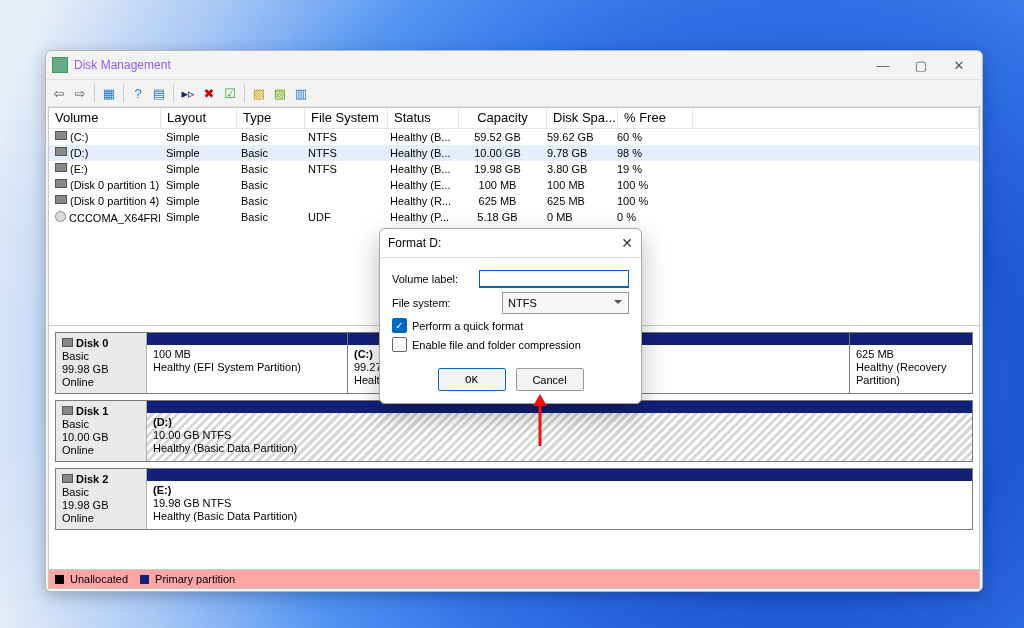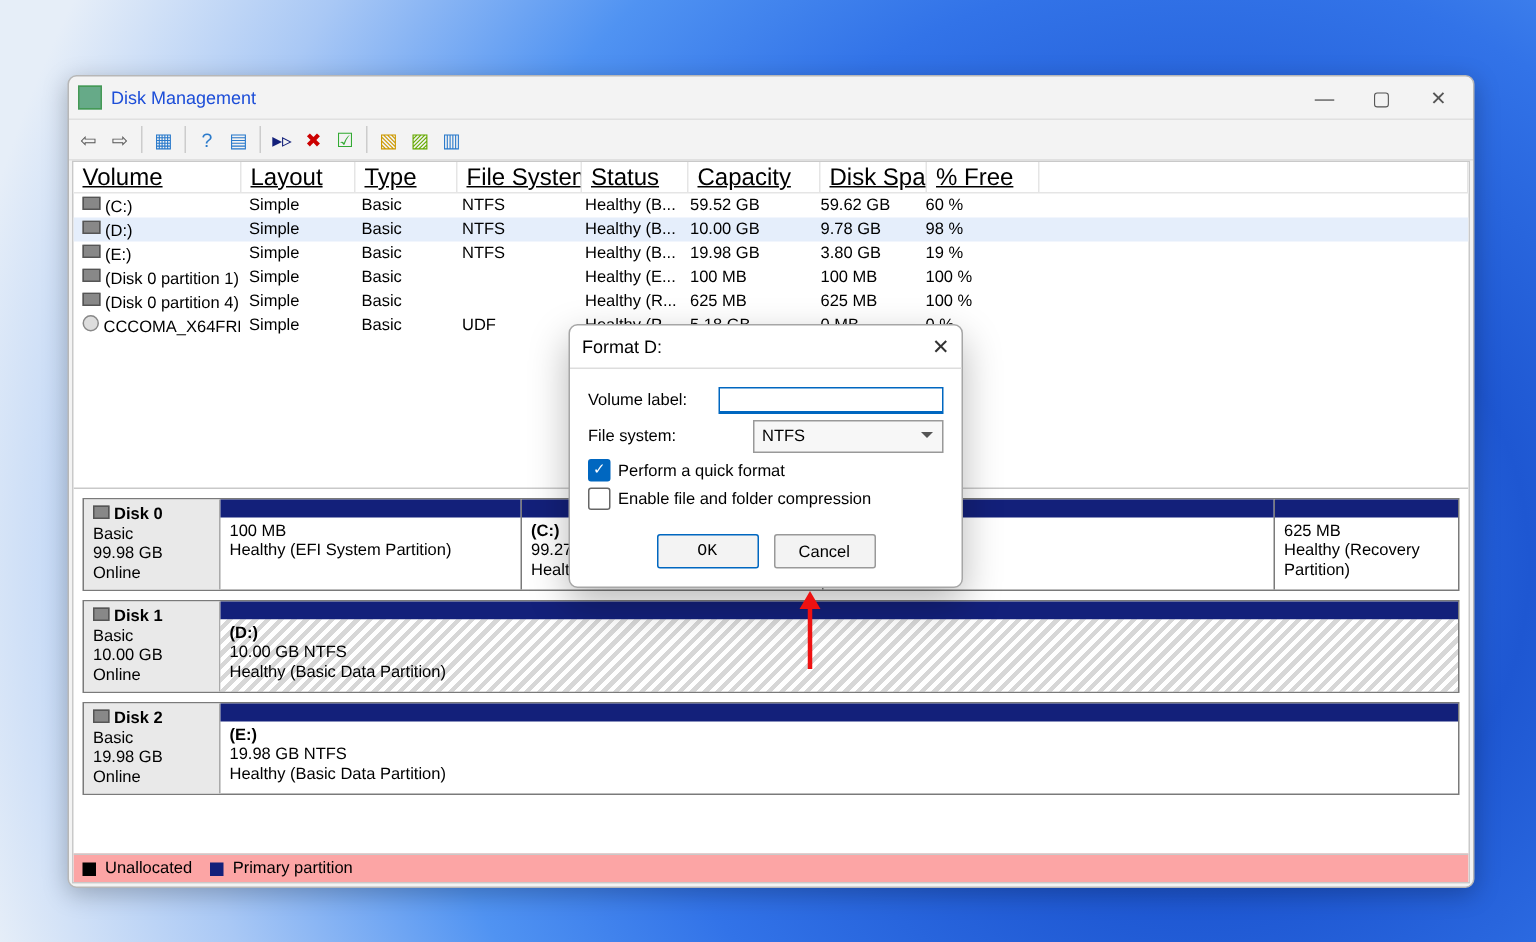--- a/index.html
+++ b/index.html
@@ -2,56 +2,56 @@
 <html><head>
 <meta charset="utf-8">
 <style>
   html,body{margin:0;padding:0;font-family:"Segoe UI",Arial,sans-serif;font-size:11px;color:#000;
     background:radial-gradient(circle at 78% 60%, #3b7ef0 0%, #1e57d2 25%, #3273e8 45%, #5093f2 60%, #a9c8f5 78%, #e6eef8 95%);
     width:1024px;height:628px;overflow:hidden;}
   .window{position:absolute;left:45px;top:50px;width:936px;height:540px;background:#f3f3f3;border:1px solid #b7b7b7;border-radius:6px;
     box-shadow:0 4px 16px rgba(0,0,0,.25);display:flex;flex-direction:column;}
   .titlebar{height:28px;display:flex;align-items:center;padding:0 4px 0 6px;font-size:12px;}
   .titlebar .icon{width:14px;height:14px;margin-right:6px;background:#6a8;border:1px solid #495;}
-  .titlebar .ttl{flex:1;color:#1d4ed8;}
+  .titlebar .ttl{flex:1;color:#8b5cf6;}
   .winbtns{display:flex;gap:0;}
   .winbtn{width:38px;height:24px;display:flex;align-items:center;justify-content:center;color:#555;font-size:13px;border-radius:3px;}
   .menubar{height:20px;background:#f3f3f3;display:flex;align-items:center;padding-left:4px;font-size:12px;gap:2px;}
   .menubar span{padding:2px 6px;}
   .toolbar{height:26px;background:#f3f3f3;border-top:1px solid #e0e0e0;border-bottom:1px solid #e0e0e0;display:flex;align-items:center;padding-left:4px;gap:3px;}
   .tbtn{width:18px;height:18px;display:flex;align-items:center;justify-content:center;font-size:13px;color:#555;}
   .tsep{width:1px;height:18px;background:#ccc;margin:0 2px;}
   .body{flex:1;margin:0 2px 2px 2px;background:#fff;border:1px solid #c9c9c9;display:flex;flex-direction:column;overflow:hidden;}
   
   .vol-table{border-bottom:1px solid #c9c9c9;}
   .vhead{display:flex;background:#fff;height:20px;border-bottom:1px solid #e5e5e5;}
-  .vhead div{border-right:1px solid #e5e5e5;padding:2px 6px;font-size:16px;white-space:nowrap;overflow:hidden;text-decoration:underline;}
+  .vhead div{border-right:1px solid #e5e5e5;padding:2px 6px;font-size:13px;white-space:nowrap;overflow:hidden;}
   .vrow{display:flex;height:16px;align-items:center;}
   .vrow.sel{background:#e5eefb;}
   .vrow div{padding:0 6px;font-size:11px;white-space:nowrap;overflow:hidden;}
   .col-v{width:99px;} .col-l{width:63px;} .col-t{width:55px;} .col-fs{width:70px;} .col-s{width:58px;}
-  .col-c{width:75px;} .col-f{width:58px;} .col-pf{width:62px;}
+  .col-c{width:75px;text-align:center;} .col-f{width:58px;} .col-pf{width:62px;}
   .vicon{display:inline-block;width:10px;height:7px;background:#888;border:1px solid #555;margin-right:3px;vertical-align:1px;}
   .vicon.cd{border-radius:50%;background:#ddd;border:1px solid #888;width:9px;height:9px;vertical-align:0;}
   .vpad{height:100px;}
   
   .disk-area{flex:1;overflow:auto;}
   .disk{display:flex;margin:6px;border:1px solid #7a7a7a;background:#fff;}
   .dleft{width:78px;background:#e9e9e9;padding:4px 6px;font-size:11px;border-right:1px solid #aaa;line-height:13px;}
   .dleft b{display:inline-block;width:9px;height:7px;background:#888;border:1px solid #555;margin-right:3px;}
   .dright{flex:1;display:flex;gap:0;}
   .part{flex:0 0 auto;border-right:1px solid #7a7a7a;display:flex;flex-direction:column;}
   .part:last-child{border-right:none;}
   .pbar{height:12px;background:#13207a;}
   .pbody{flex:1;padding:3px 6px;font-size:11px;line-height:13px;}
   .hatch{background:repeating-linear-gradient(135deg,#fff 0 3px,#d7d7d7 3px 6px);}
   .legend{display:flex;align-items:center;gap:6px;padding:3px 6px;border-top:1px solid #c9c9c9;background:#fca5a5;font-size:11px;}
   .lg-sw{width:9px;height:9px;display:inline-block;}
   
-  .dialog{position:absolute;left:379px;top:216px;width:261px;background:#fff;border:1px solid #a6a6a6;border-radius:6px;
+  .dialog{position:absolute;left:379px;top:228px;width:261px;background:#fff;border:1px solid #a6a6a6;border-radius:6px;
     box-shadow:0 10px 26px rgba(0,0,0,.28);font-size:11px;}
   .dlg-title{height:28px;display:flex;align-items:center;padding:0 8px;border-bottom:1px solid #ddd;font-size:12px;}
   .dlg-title .x{margin-left:auto;font-size:14px;color:#333;}
   .dlg-body{padding:8px 12px 4px 12px;}
   .frow{display:flex;align-items:center;margin:4px 0;}
   .flabel{width:110px;}
   .finput{flex:1;height:18px;border:1px solid #7a7a7a;padding:0 3px;font:inherit;outline:none;box-sizing:border-box;}
   .finput.focus{border:1px solid #0067c0;border-bottom:2px solid #0067c0;}
   .fsel{flex:1;height:20px;border:1px solid #999;background:#f7f7f7;display:flex;align-items:center;padding:0 5px;position:relative;font-size:11px;}
   .fsel::after{content:"";position:absolute;right:6px;top:7px;border:4px solid transparent;border-top-color:#555;}

